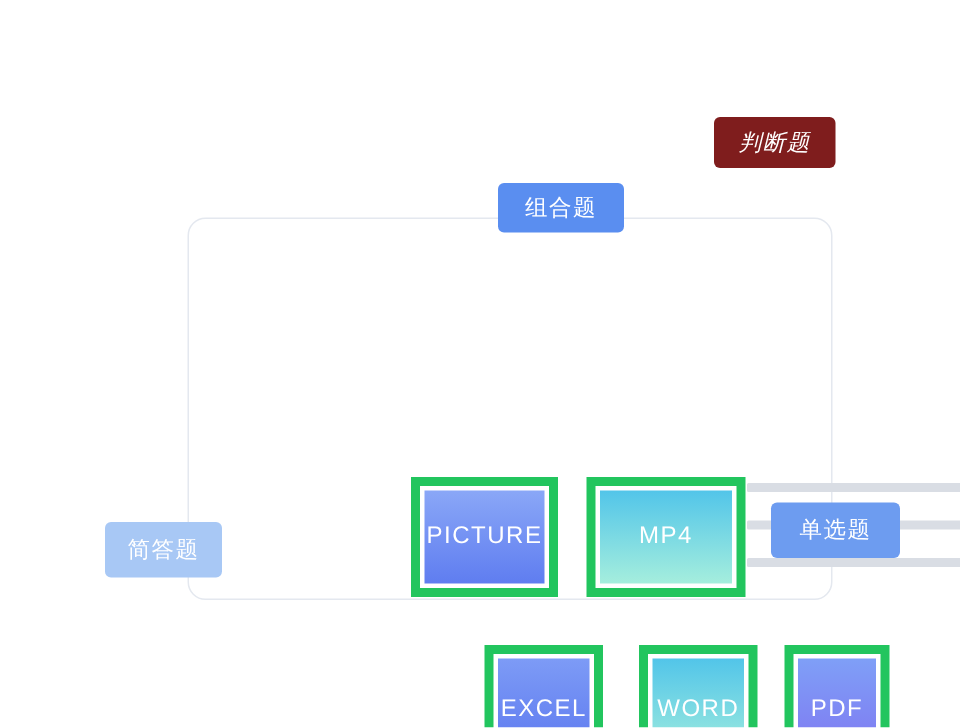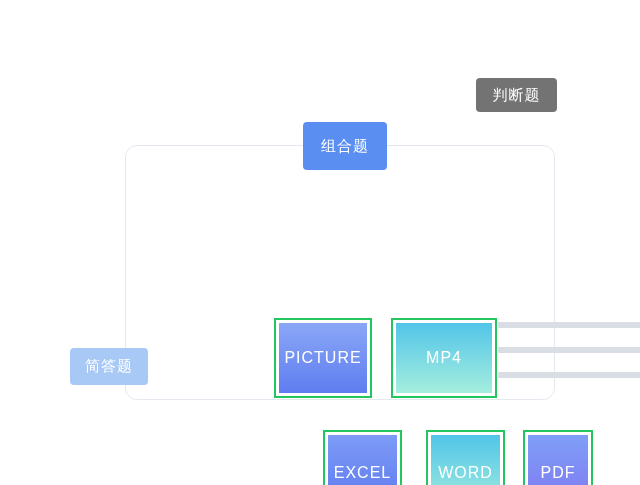--- a/index.html
+++ b/index.html
@@ -20,21 +20,21 @@
     border: 1px solid #e4e8ef;
     border-radius: 12px;
     background: #ffffff;
     box-sizing: border-box;
   }
 
   
   .tile-frame {
     position: absolute;
     background: #ffffff;
-    border: 2px solid #22c55e;
+    border: 6px solid #22c55e;
     padding: 3px;
     box-sizing: border-box;
   }
   .tile {
     width: 100%; height: 100%;
     display: flex;
     align-items: center;
     justify-content: center;
     color: #ffffff;
     font-size: 16px;
@@ -67,21 +67,21 @@
     align-items: center;
     justify-content: center;
     color: #ffffff;
     font-size: 15px;
     border-radius: 4px;
     letter-spacing: 1px;
     box-sizing: border-box;
   }
   .badge-fill-blank    { left: 116px; top: 92px;  width: 85px; height: 36px; }
   .badge-true-false    { left: 476px; top: 78px;  width: 81px; height: 34px; }
-  .badge-composite     { left: 303px; top: 122px; width: 84px; height: 48px; }
+  .badge-composite     { left: 332px; top: 122px; width: 84px; height: 33px; }
   .badge-multi-choice  { left: 35px;  top: 240px; width: 87px; height: 37px; }
   .badge-short-answer  { left: 70px;  top: 348px; width: 78px; height: 37px; }
   .badge-single-choice { left: 514px; top: 335px; width: 86px; height: 37px; }
 </style>
 </head>
 <body>
 
 <div class="canvas">
 
   <div class="card">
@@ -105,17 +105,18 @@
     <div class="tile-frame tile-word">
       <div class="tile" style="background: linear-gradient(rgb(82, 197, 233), rgb(165, 238, 221));">WORD</div>
     </div>
 
     <div class="tile-frame tile-pdf">
       <div class="tile" style="background: linear-gradient(rgb(127, 159, 247), rgb(127, 118, 241));">PDF</div>
     </div>
 
   </div>
 
-  <div class="badge badge-true-false" style="background: #737373;">判断题</div>
+  <div class="badge badge-true-false" style="background: #7f1d1d; font-style: italic;">判断题</div>
   <div class="badge badge-composite" style="background: rgb(90, 142, 240);">组合题</div>
   <div class="badge badge-short-answer" style="background: rgb(168, 200, 245);">简答题</div>
+  <div class="badge badge-single-choice" style="background: rgb(109, 156, 240);">单选题</div>
 
 </div>
 
 </body></html>

